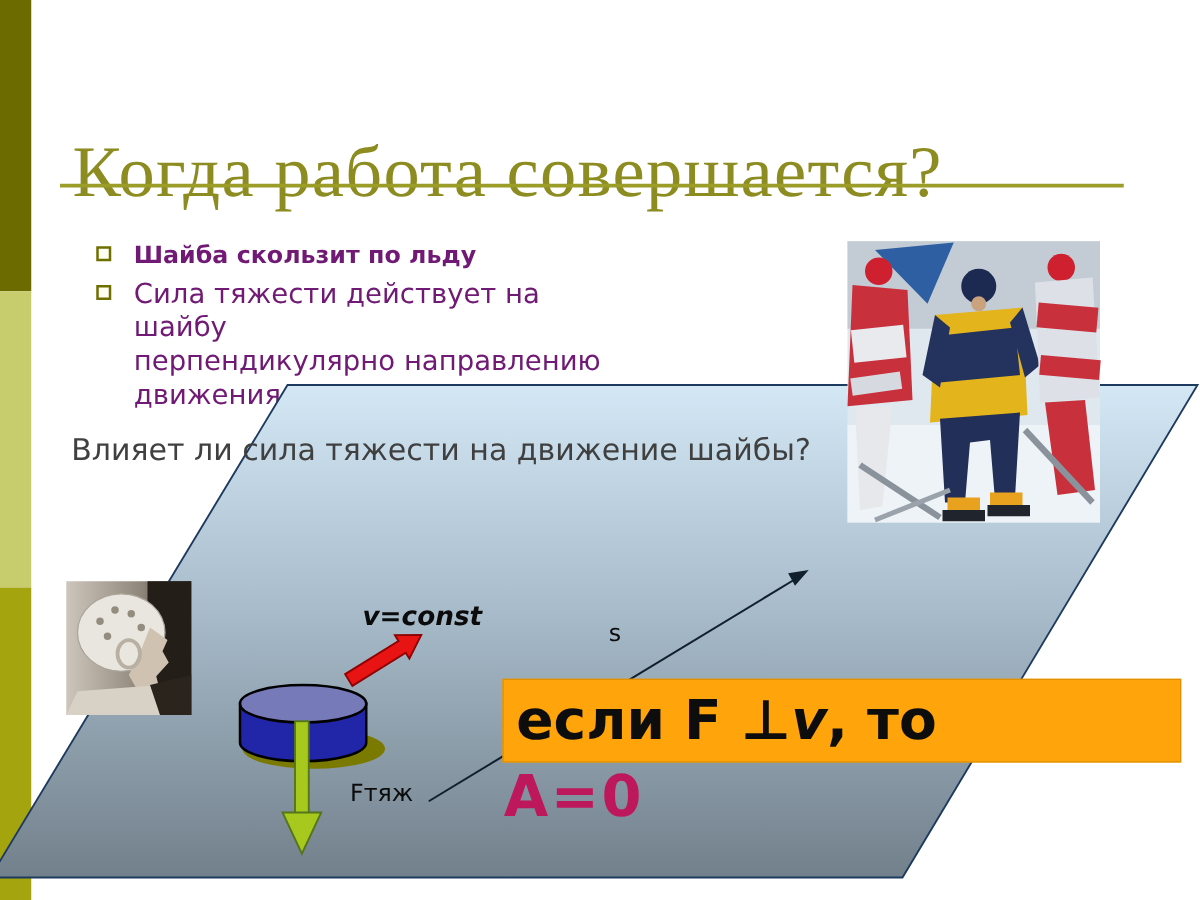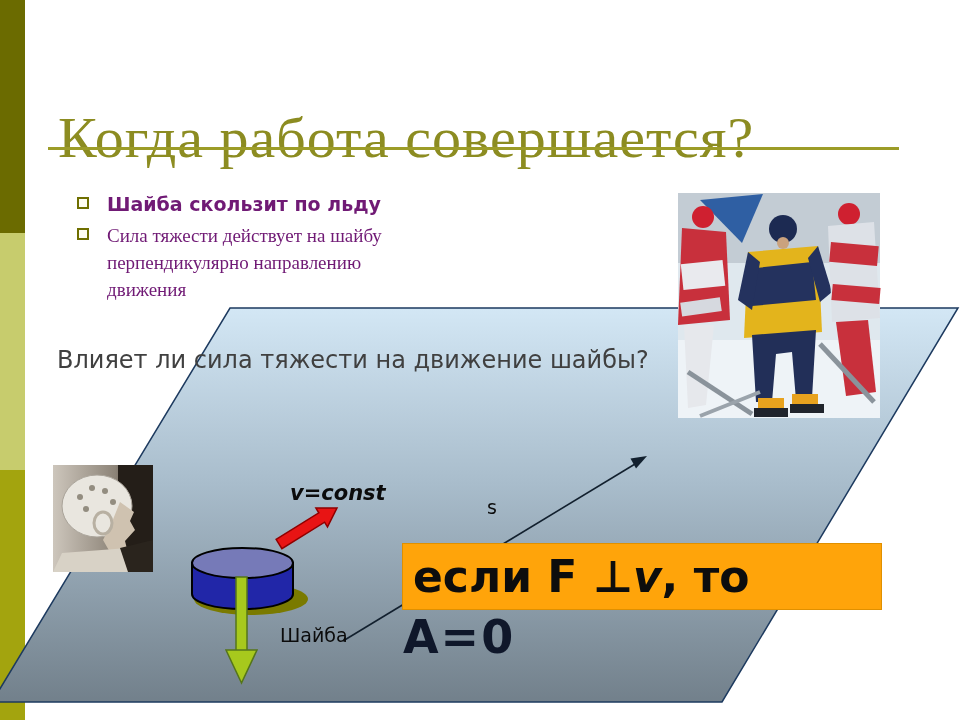--- a/index.html
+++ b/index.html
@@ -22,45 +22,45 @@
   .title-underline{position:absolute;left:48px;top:147px;width:851px;height:3px;background:#9c9c28;}
 
   
   .bullets{position:absolute;left:75px;top:191px;width:420px;color:#701a75;}
   .bullet-item{display:flex;align-items:flex-start;margin-bottom:4px;}
   .bullet-marker{
     flex:0 0 auto;width:8px;height:8px;margin:6px 18px 0 2px;
     border:2px solid #6f6f00;background:#fffef2;
   }
   .bullet-text-bold{font-size:19px;font-weight:bold;line-height:27px;}
-  .bullet-text{font-size:19px;line-height:27px;white-space:pre-line;font-family:Liberation Serif, serif;}
+  .bullet-text{font-size:22px;line-height:27px;white-space:pre-line;}
 
   .question{position:absolute;left:57px;top:346px;font-size:24px;color:#404040;z-index:3;}
 
   
   .diagram-svg{position:absolute;left:0;top:0;z-index:1;}
 
   
   .lbl{position:absolute;color:#0b0b0b;z-index:4;}
   .lbl-v{left:290px;top:481px;font-size:21px;font-weight:bold;font-style:italic;}
   .lbl-s{left:487px;top:496px;font-size:19px;}
   .lbl-f{left:280px;top:624px;font-size:19px;}
 
   .conclusion-box{
-    position:absolute;left:402px;top:543px;width:480px;height:67px;
+    position:absolute;left:402px;top:543px;width:543px;height:67px;
     background:#ffa40a;border:1px solid #e09000;box-sizing:border-box;z-index:4;
     display:flex;align-items:center;
   }
   .conclusion-line1{
     padding-left:10px;font-size:44px;font-weight:bold;color:#0d0d0d;white-space:nowrap;
   }
   .conclusion-line1 .ital{font-style:italic;}
   .conclusion-line2{
     position:absolute;left:403px;top:610px;font-size:46px;font-weight:bold;
-    color:#0f172a;letter-spacing:2px;z-index:4;
+    color:#be185d;letter-spacing:2px;z-index:4;
   }
 </style>
 </head>
 <body>
 
 <div class="slide">
 
   <div class="bar bar-top"></div>
   <div class="bar bar-mid"></div>
   <div class="bar bar-bottom"></div>
@@ -161,20 +161,20 @@
       <span class="bullet-text">Сила тяжести действует на шайбу
 перпендикулярно направлению
 движения</span>
     </div>
   </div>
 
   <div class="question">Влияет ли сила тяжести на движение шайбы?</div>
 
   <div class="lbl lbl-v">v=const</div>
   <div class="lbl lbl-s">s</div>
-  <div class="lbl lbl-f">Шайба</div>
+  <div class="lbl lbl-f">Fтяж</div>
 
   <div class="conclusion-box">
     <div class="conclusion-line1"><span>если F ⊥</span><span class="ital">v</span><span>, то</span></div>
   </div>
   <div class="conclusion-line2">A=0</div>
 
 </div>
 
 </body></html>

